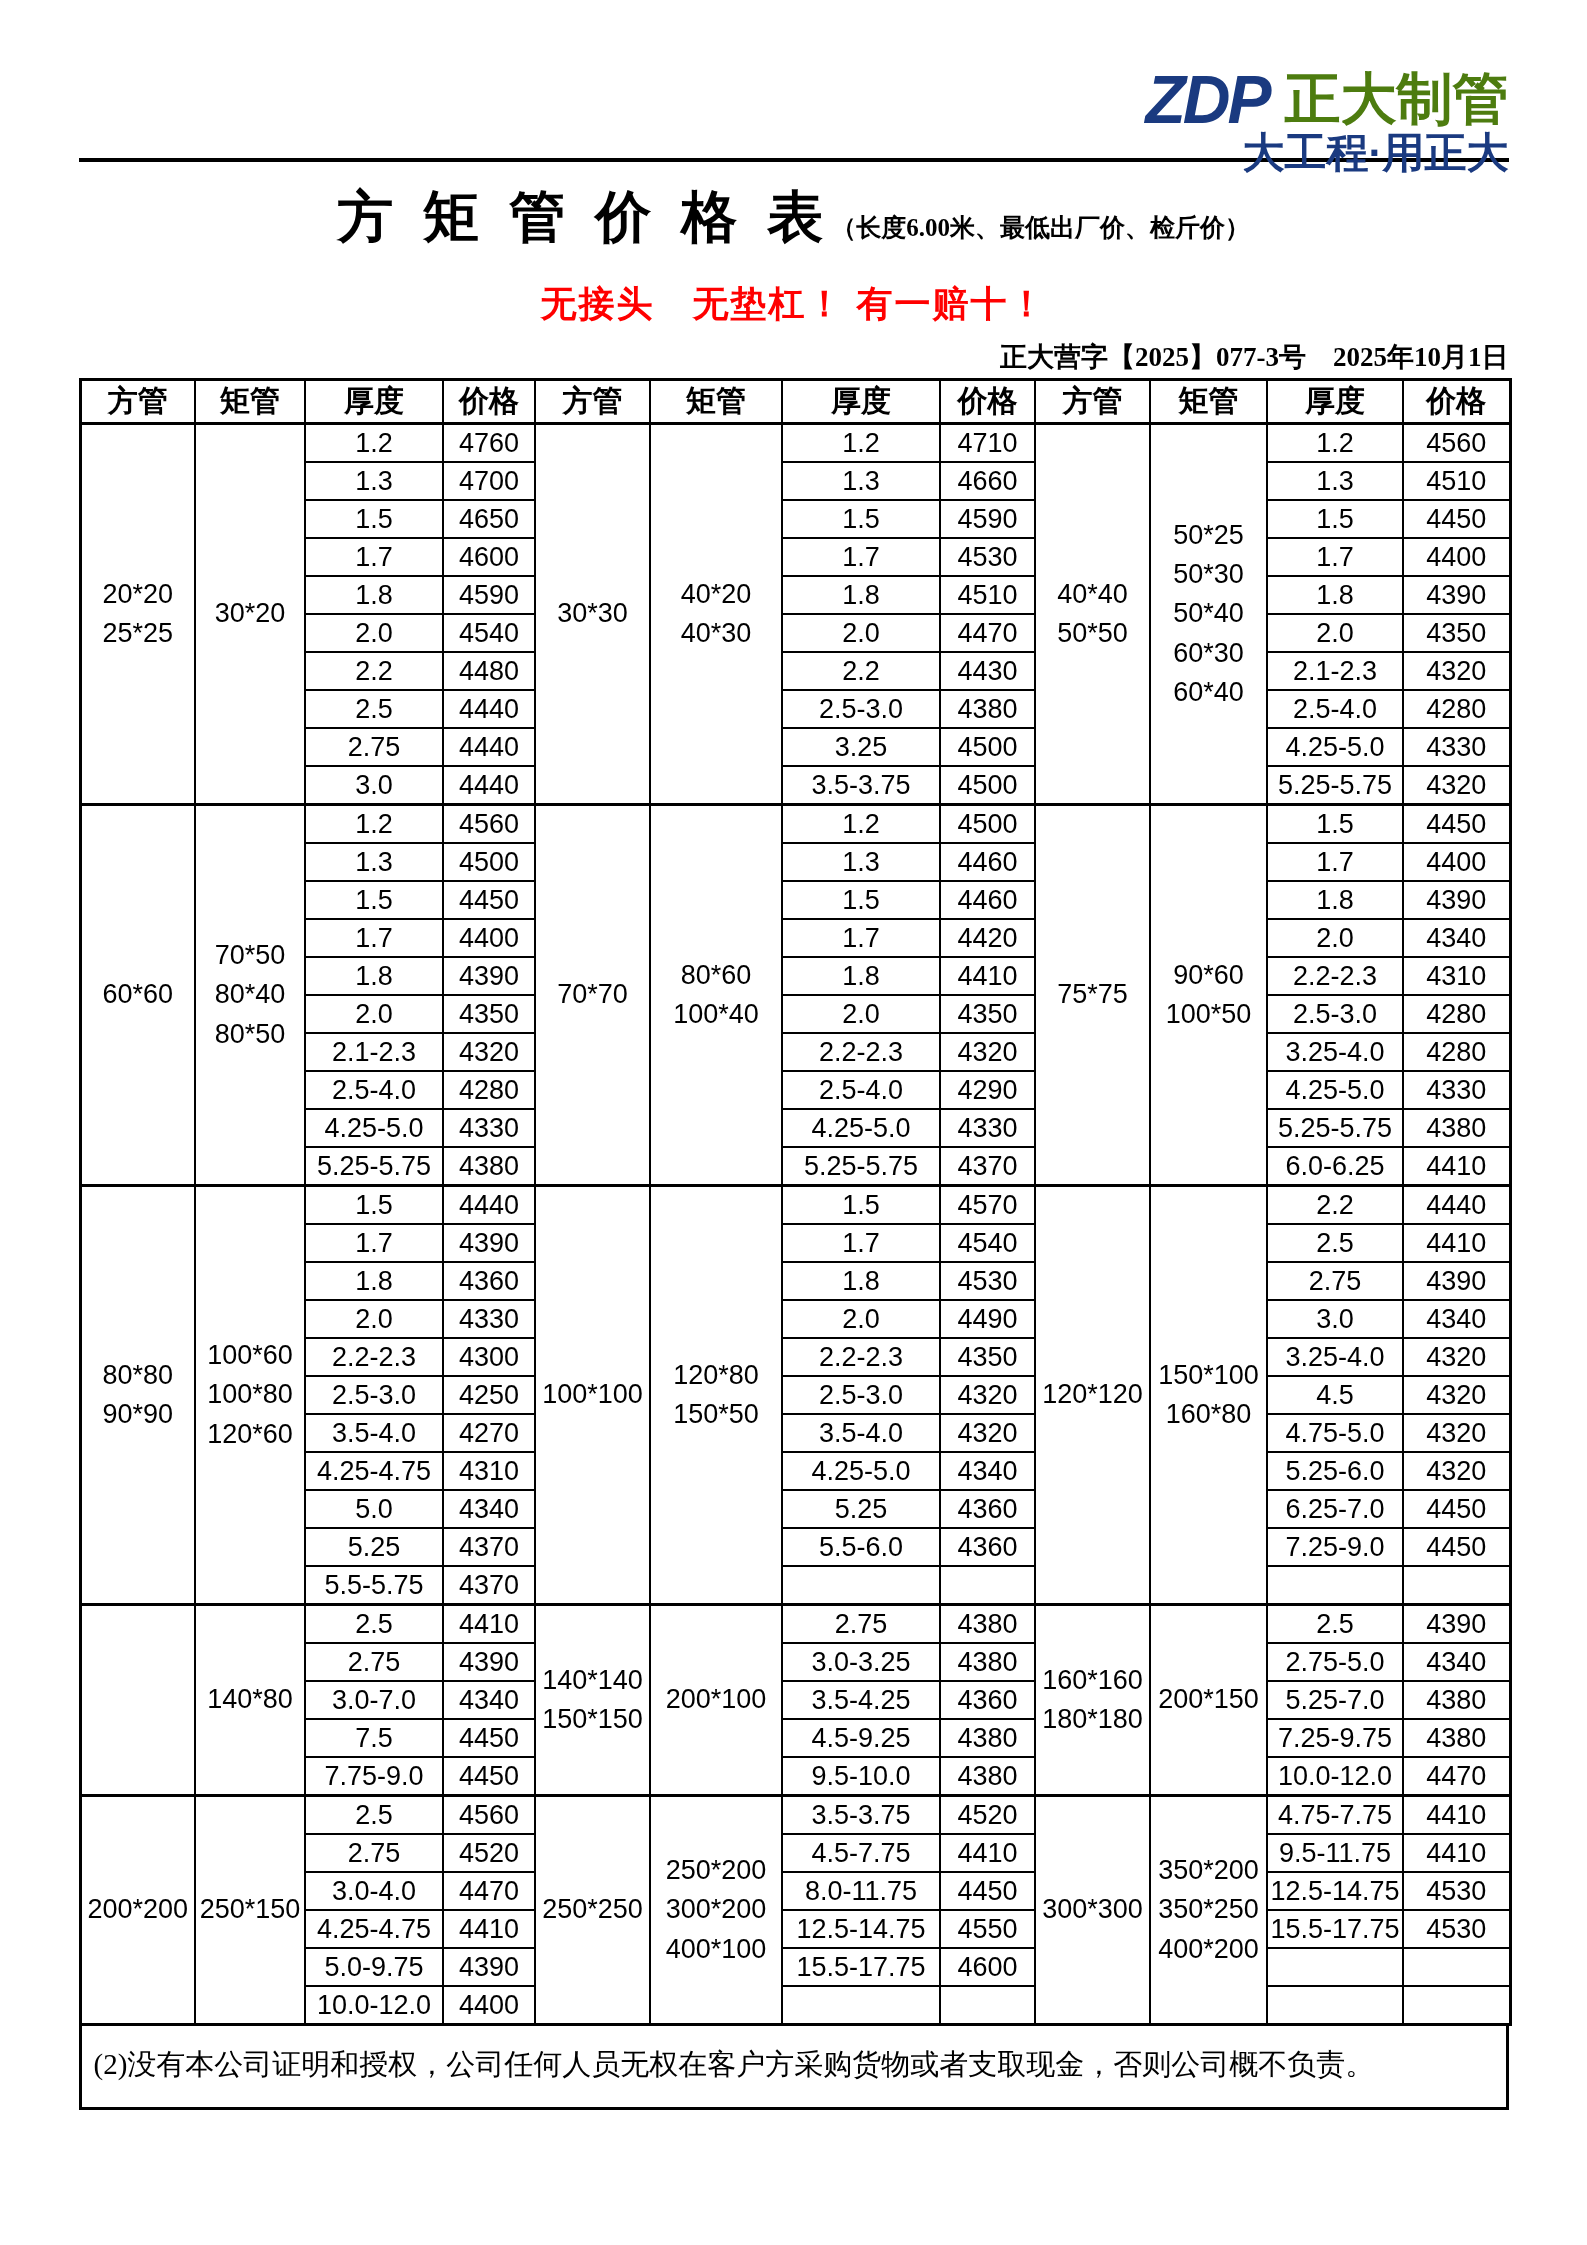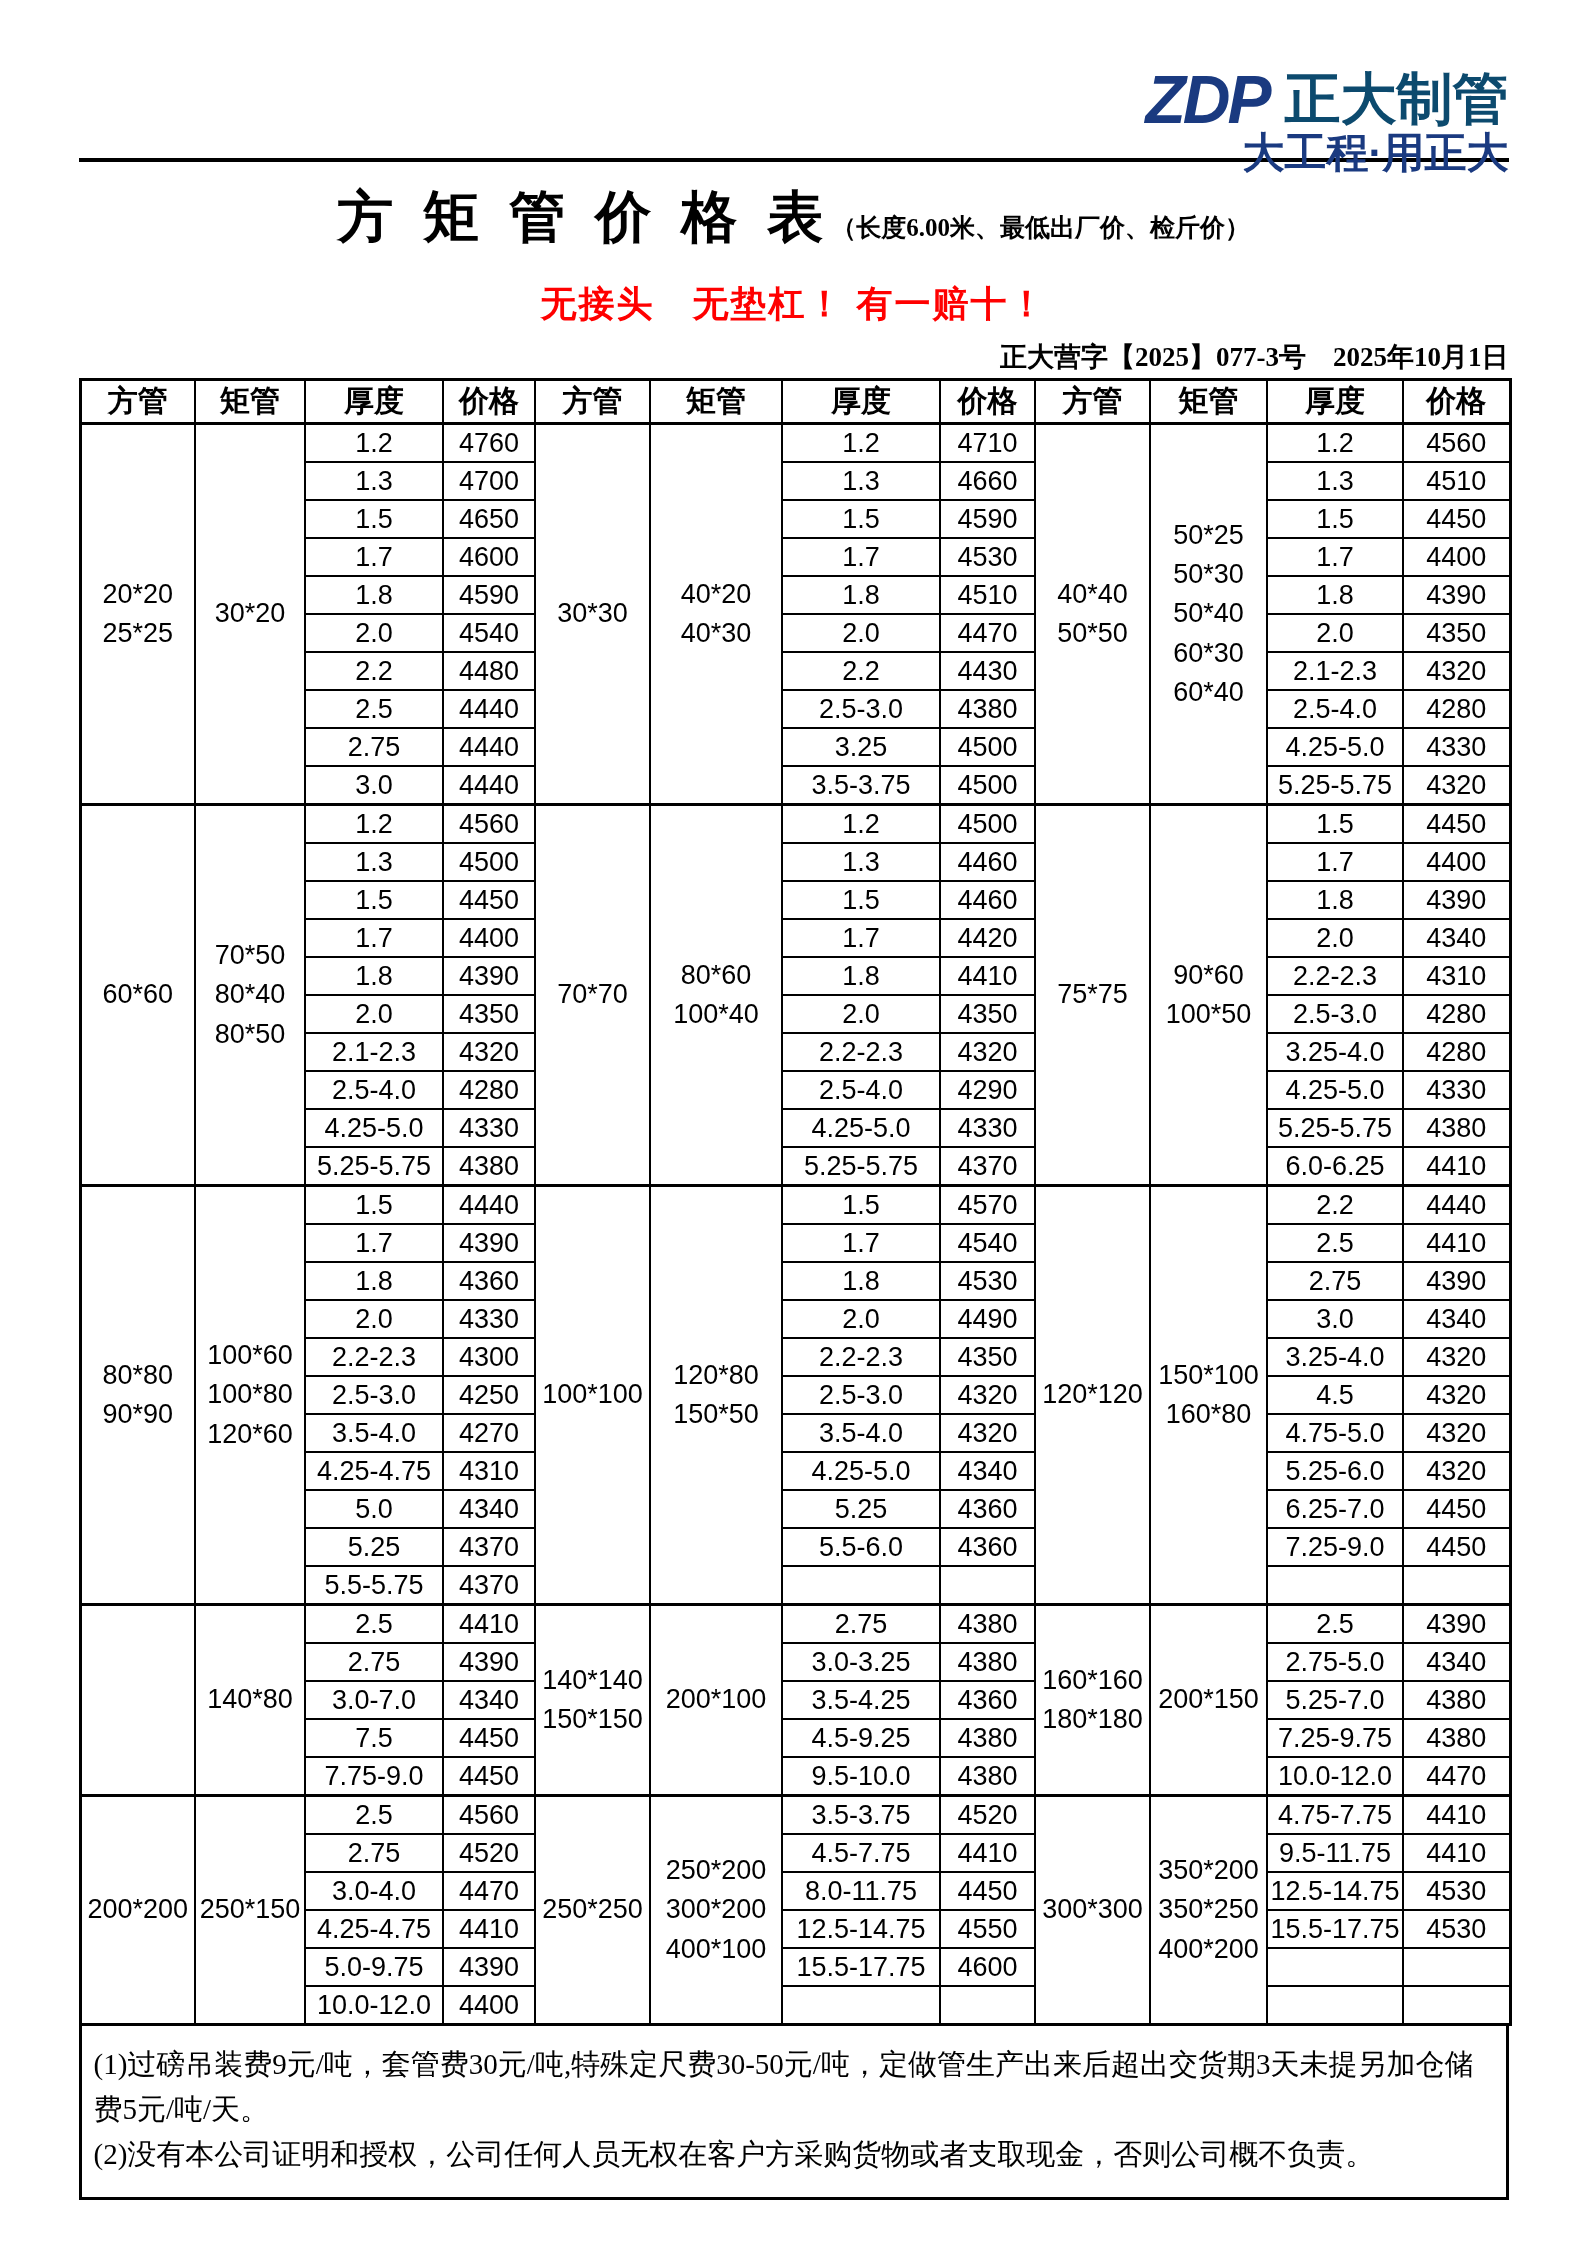--- a/index.html
+++ b/index.html
@@ -43,21 +43,21 @@
                font-size:29px;line-height:1.55;}
 </style>
 </head>
 <body>
 
 <div class="page">
 
   <div class="brand-row">
     <div class="logo">
       <span class="logo-zdp" style="color: rgb(26, 58, 128);">ZDP</span>
-      <span class="logo-name" style="color: #0c4a6e;">正大制管</span>
+      <span class="logo-name" style="color: #4d7c0f;">正大制管</span>
     </div>
     <div class="brand-slogan" style="color: rgb(26, 58, 128);">大工程·用正大</div>
   </div>
   <div class="rule"></div>
 
   <div class="title-line">
     <span class="title-main">方矩管价格表</span><span class="title-sub">（长度6.00米、最低出厂价、检斤价）</span>
   </div>
 
   <div class="red-line">无接头　无垫杠！ 有一赔十！</div>
@@ -480,17 +480,16 @@
           <td></td>
           <td></td>
           <td></td>
           <td></td>
         </tr>
       </tbody>
   </table>
 
 
   <div class="notes-box">
-    <p>(1)过磅吊装费9元/吨，套管费30元/吨,特殊定尺费30-50元/吨，定做管生产出来后超出交货期3天未提另加仓储费5元/吨/天。</p>
     <p>(2)没有本公司证明和授权，公司任何人员无权在客户方采购货物或者支取现金，否则公司概不负责。</p>
   </div>
 
 </div>
 
 </body></html>

